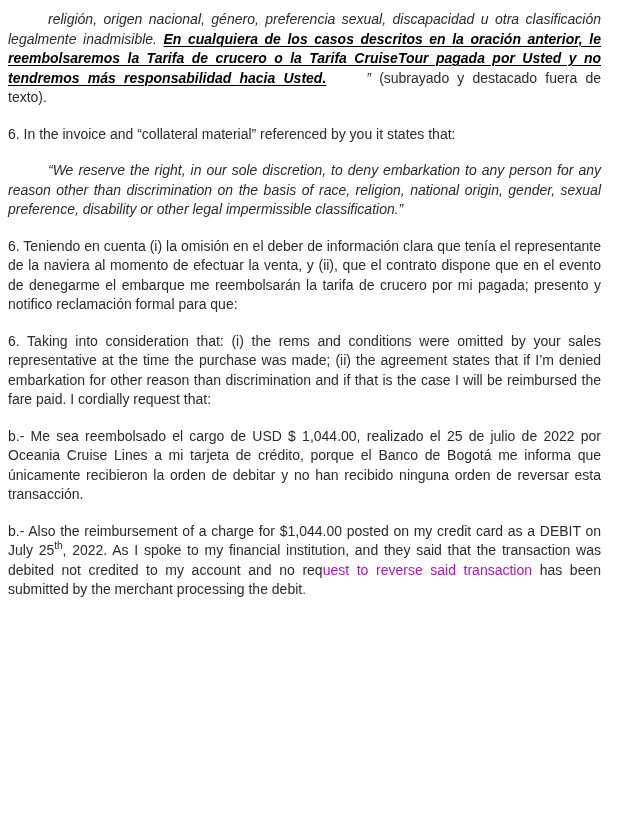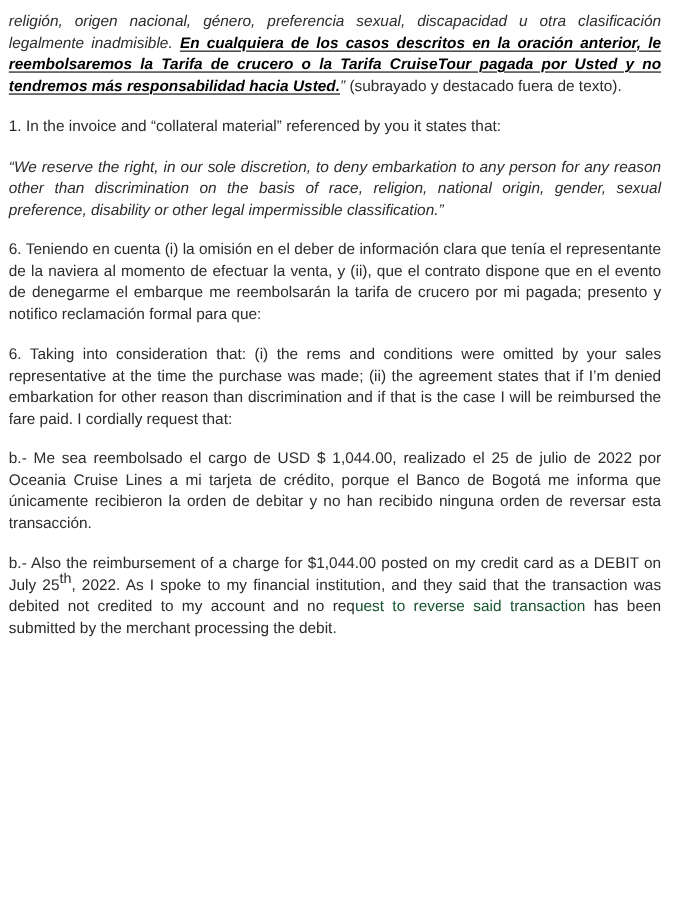--- a/index.html
+++ b/index.html
@@ -24,44 +24,44 @@
     height: 100%;
   }
   .para {
     margin: 0 0 17px 0;
     text-align: justify;
     text-justify: inter-word;
   }
   .para:last-child { margin-bottom: 0; }
   
   .r-n  { font-style: normal; }
-  .r-it { font-style: italic; }
+  .r-it { font-style: italic; margin-left: 40px; }
   .r-bu {
     font-style: italic;
     font-weight: 700;
     color: #000000;
     text-decoration: underline;
     text-decoration-thickness: 1.4px;
     text-underline-offset: 2px;
   }
-  .r-gray { color: #14532d; }
+  .r-gray { color: #a21caf; }
   .r-sup {
     vertical-align: super;
-    font-size: 13px;
+    font-size: 10px;
     line-height: 0;
   }
 </style>
 </head>
 <body>
 
 <div class="page">
 
   <p class="para"><span class="r-it">religión, origen nacional, género, preferencia sexual, discapacidad u otra clasificación legalmente inadmisible. </span><span class="r-bu">En cualquiera de los casos descritos en la oración anterior, le reembolsaremos la Tarifa de crucero o la Tarifa CruiseTour pagada por Usted y no tendremos más responsabilidad hacia Usted.</span><span class="r-it">”</span><span class="r-n"> (subrayado y destacado fuera de texto).</span></p>
 
-  <p class="para"><span class="r-n">1. In the invoice and “collateral material” referenced by you it states that:</span></p>
+  <p class="para"><span class="r-n">6. In the invoice and “collateral material” referenced by you it states that:</span></p>
 
   <p class="para"><span class="r-it">“We reserve the right, in our sole discretion, to deny embarkation to any person for any reason other than discrimination on the basis of race, religion, national origin, gender, sexual preference, disability or other legal impermissible classification.”</span></p>
 
 
   <p class="para"><span class="r-n">6. Teniendo en cuenta (i) la omisión en el deber de información clara que tenía el representante de la naviera al momento de efectuar la venta,  y  (ii), que el contrato dispone que en el evento de denegarme el embarque me reembolsarán la tarifa de crucero por mi pagada; presento y notifico reclamación formal para que:</span></p>
 
   <p class="para"><span class="r-n">6.  Taking into consideration that: (i) the rems and conditions were omitted by your sales representative at the time the purchase was made; (ii) the agreement states that if I’m denied embarkation for other reason than discrimination and if that is the case I will be reimbursed the fare paid.  I cordially request that:</span></p>
 
 
 

